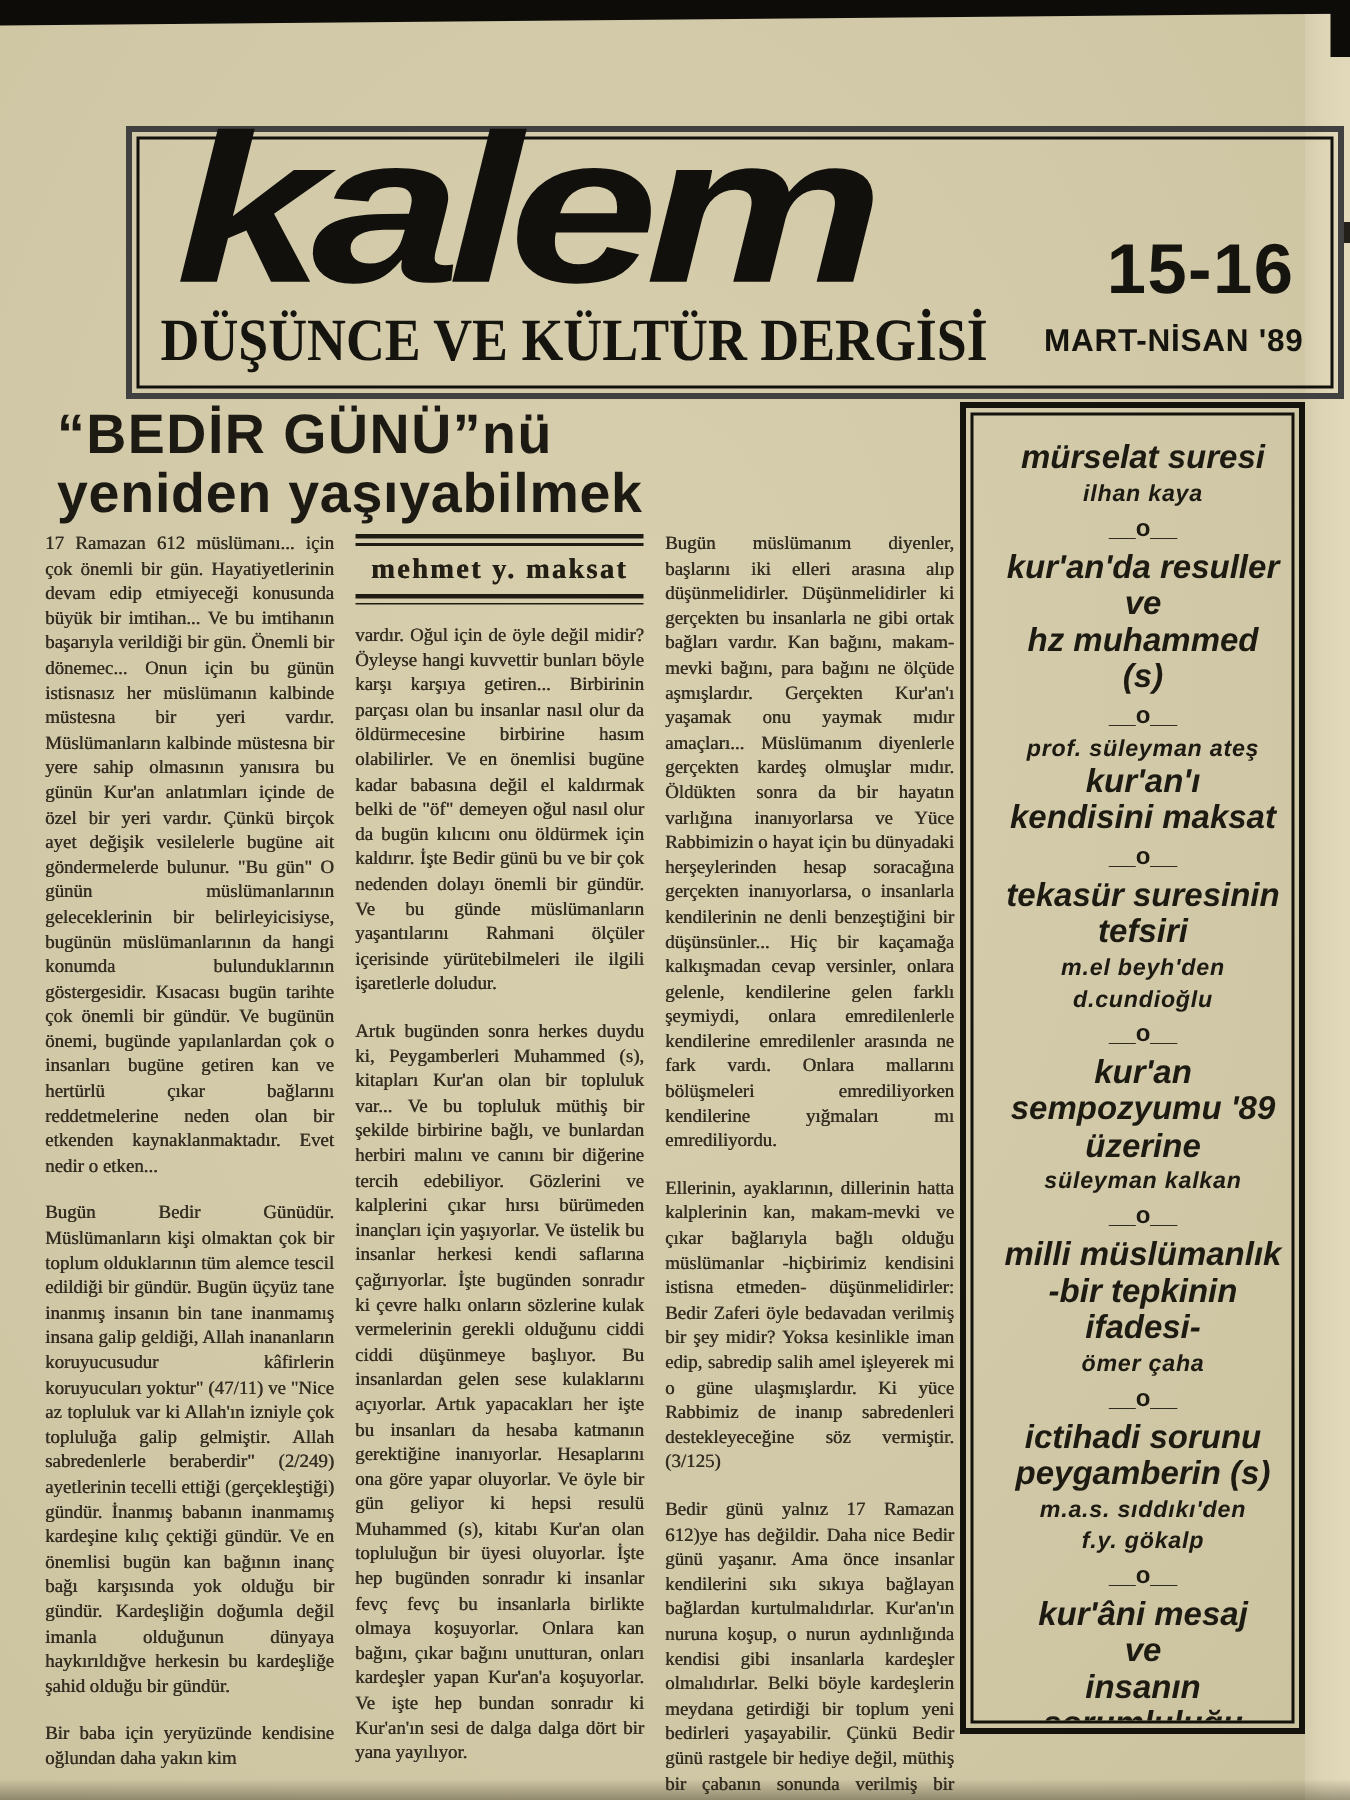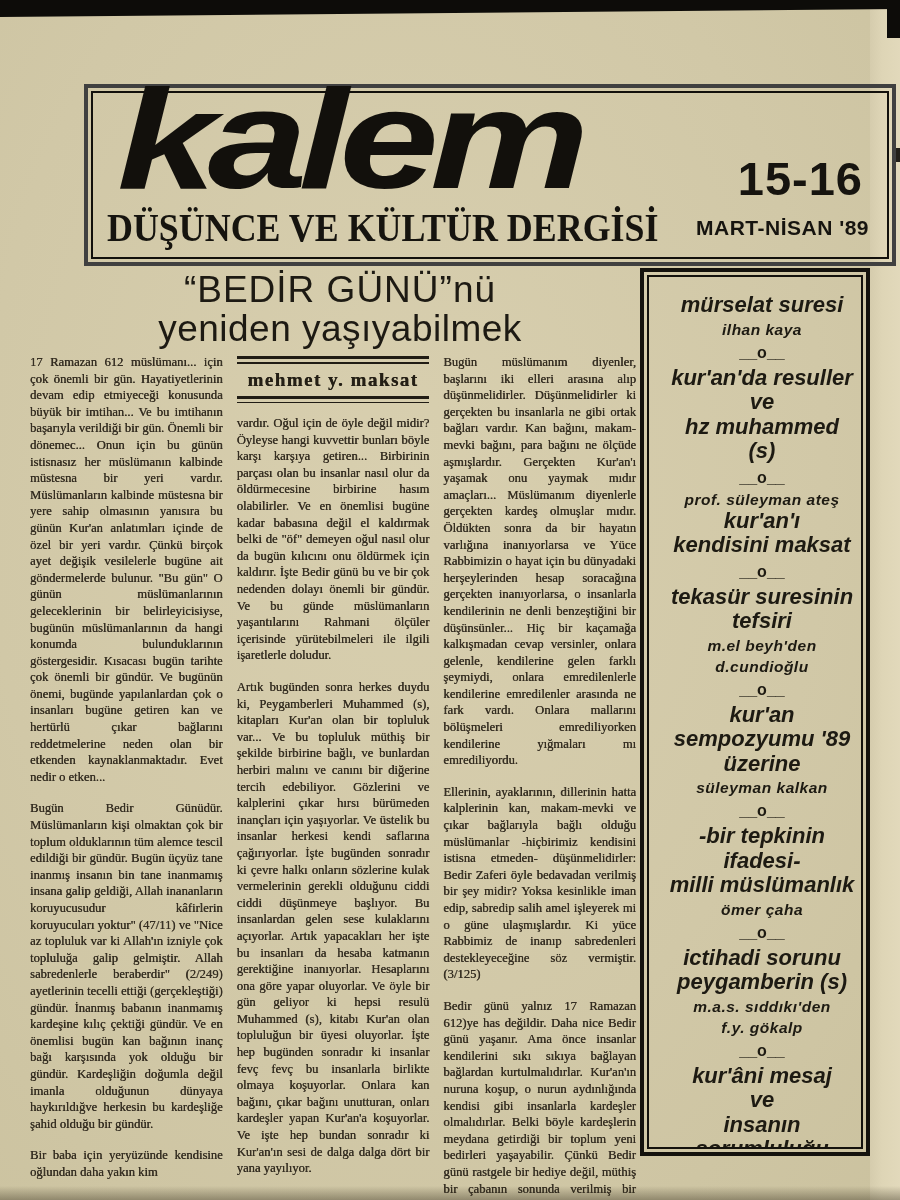--- a/index.html
+++ b/index.html
@@ -32,22 +32,22 @@
     font-family:"Liberation Sans", sans-serif; font-weight:bold; font-size:47px;
     color:#16140f; letter-spacing:1px; }
   .mast-subtitle { position:absolute; left:14px; bottom:6px; white-space:nowrap;
     font-family:"Liberation Serif", serif; font-weight:bold; font-size:37px;
     color:#16140f; transform:scale(0.97,1.08); transform-origin:left bottom; letter-spacing:0px; }
   .issue-date { position:absolute; right:18px; bottom:17px;
     font-family:"Liberation Sans", sans-serif; font-weight:bold; font-size:21px;
     color:#16140f; letter-spacing:0.5px; }
 
   
-  .article-title { position:absolute; left:38px; top:270px; width:604px; text-align:center;
-    font-family:"Liberation Sans", sans-serif; font-weight:normal; color:#1d1a13; }
+  .article-title { position:absolute; left:38px; top:270px; width:604px; text-align:left;
+    font-family:"Liberation Sans", sans-serif; font-weight:bold; color:#1d1a13; }
   .article-title .t1 { font-size:37px; line-height:39px; letter-spacing:1px; }
   .article-title .t2 { font-size:37px; line-height:40px; letter-spacing:0.5px; }
 
   
   .columns { position:absolute; left:30px; top:354px; width:606px; display:flex; gap:14px; }
   .col { width:193px; text-align:justify; font-size:12.6px; line-height:16.6px;
     color:#352e22; text-shadow:0.3px 0 0 currentColor; }
   .para { margin:0 0 15px 0; }
 
   .byline-box { margin:2px 0 12px 0; }
@@ -147,22 +147,22 @@
       </div>
       <div class="toc-sep">__o__</div>
       <div class="toc-item">
         <div class="toc-title">kur'an</div>
         <div class="toc-title">sempozyumu '89</div>
         <div class="toc-title">üzerine</div>
         <div class="toc-author">süleyman kalkan</div>
       </div>
       <div class="toc-sep">__o__</div>
       <div class="toc-item">
+        <div class="toc-title">milli müslümanlık</div>
         <div class="toc-title">-bir tepkinin ifadesi-</div>
-        <div class="toc-title">milli müslümanlık</div>
         <div class="toc-author">ömer çaha</div>
       </div>
       <div class="toc-sep">__o__</div>
       <div class="toc-item">
         <div class="toc-title">ictihadi sorunu</div>
         <div class="toc-title">peygamberin (s)</div>
         <div class="toc-author">m.a.s. sıddıkı'den</div>
         <div class="toc-author">f.y. gökalp</div>
       </div>
       <div class="toc-sep">__o__</div>

